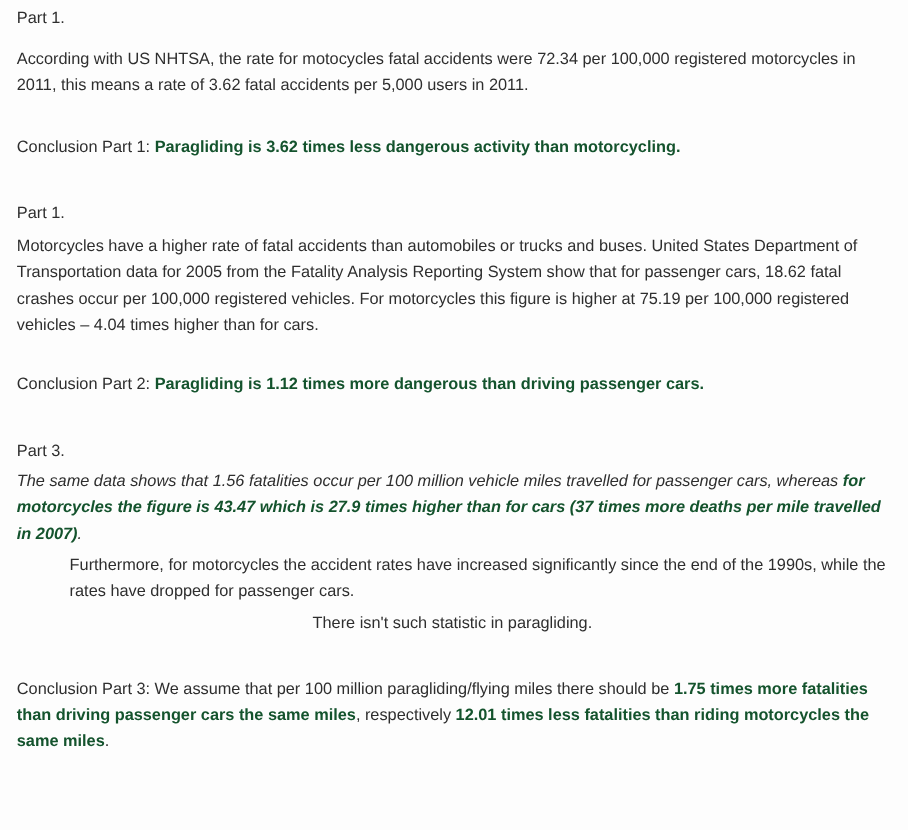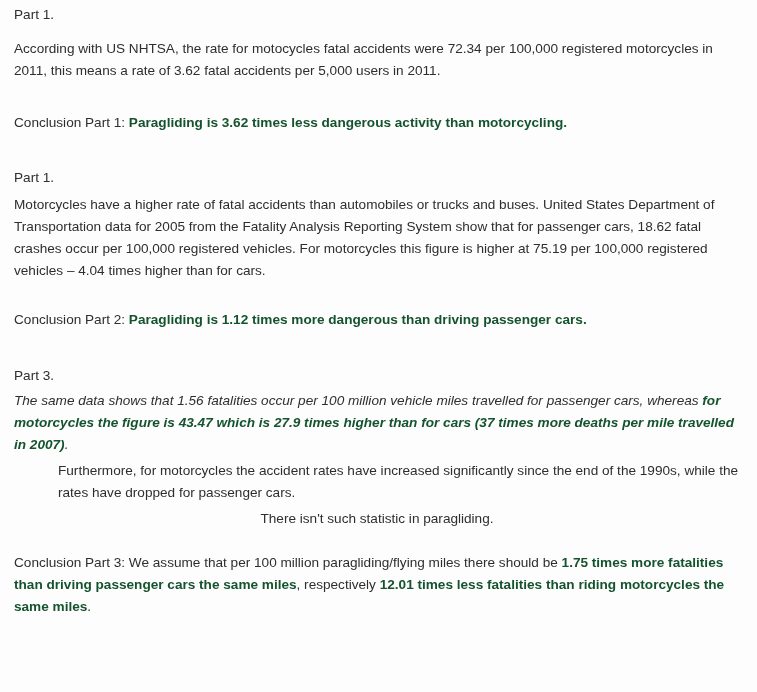--- a/index.html
+++ b/index.html
@@ -30,21 +30,21 @@
   .p-fr      { margin-top: 2px; }
   .p-nhtsa   { margin-top: 12px; }
   .concl-1   { margin-top: 30px; }
   .h-part2   { margin-top: 33px; }
   .p-moto    { margin-top: 5px; }
   .concl-2   { margin-top: 27px; }
   .h-part3   { margin-top: 34px; }
   .p-same    { margin-top: 3px; font-style: italic; }
   .p-furth   { margin-top: 4px; margin-left: 44px; }
   .p-stat    { margin-top: 4px; text-align: center; }
-  .concl-3   { margin-top: 22px; }
+  .concl-3   { margin-top: 33px; }
 </style>
 </head>
 <body>
 
 <div class="doc">
 
   <section>
     <p class="h-part1">Part 1.</p>
     <p class="p-nhtsa">According with US NHTSA, the rate for motocycles fatal accidents were 72.34 per 100,000 registered motorcycles in 2011, this means a rate of 3.62 fatal accidents per 5,000 users in 2011.</p>
     <p class="concl-1"><span>Conclusion Part 1: </span><b>Paragliding is 3.62 times less dangerous activity than motorcycling.</b></p>

